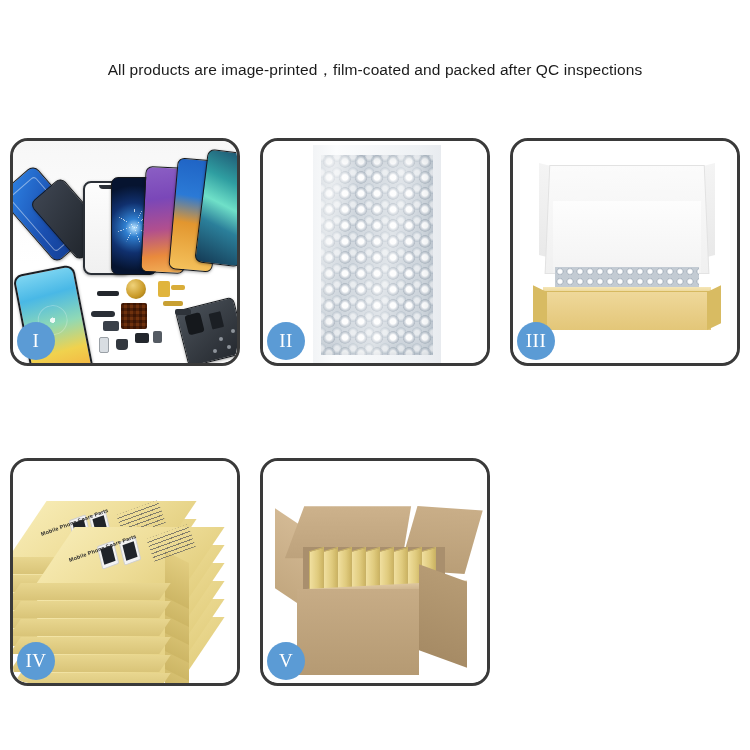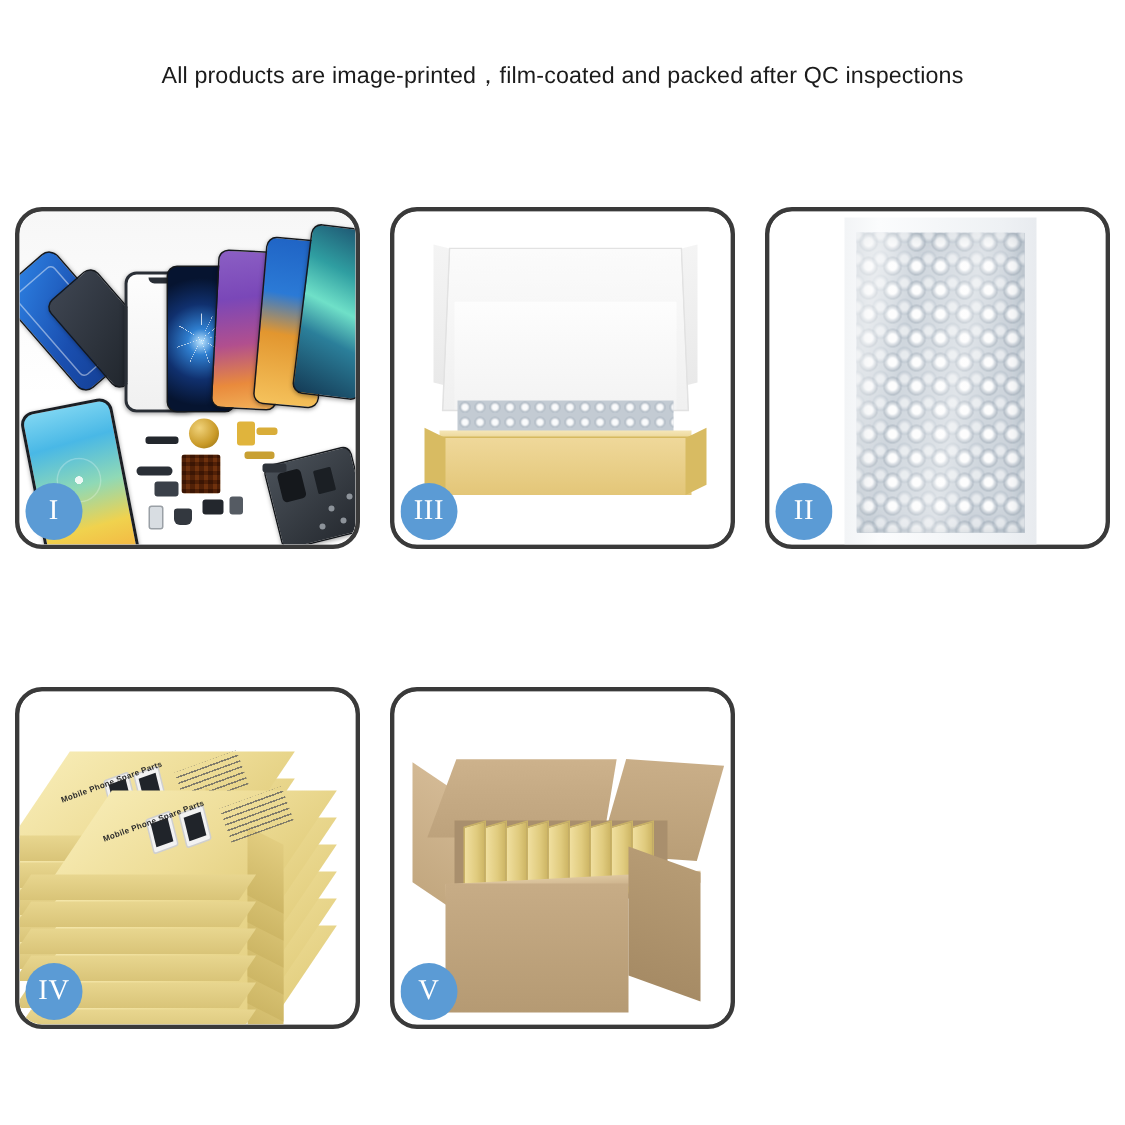--- a/index.html
+++ b/index.html
@@ -12,21 +12,21 @@
   .page{position:relative;width:750px;height:750px;}
 
   
   .header{padding-top:36px;text-align:center;}
   .title{
     font-size:35px;font-weight:400;color:#111111;
     letter-spacing:1.6px;line-height:42px;white-space:nowrap;
   }
   .subtitle{
     font-size:15.5px;font-weight:400;color:#1b1b1b;
-    letter-spacing:.1px;margin-top:4px;white-space:nowrap;
+    letter-spacing:.1px;margin-top:24px;white-space:nowrap;
   }
 
   
   .grid{
     position:absolute;left:10px;top:138px;
     width:730px;height:552px;
     display:grid;
     grid-template-columns:repeat(3,230px);
     grid-template-rows:repeat(2,228px);
     column-gap:20px;row-gap:92px;
@@ -393,40 +393,40 @@
         <div class="part pt13"></div>
         <div class="screw sc1"></div>
         <div class="screw sc2"></div>
         <div class="screw sc3"></div>
         <div class="screw sc4"></div>
       </div>
       <div class="badge">I</div>
     </div>
 
     <div class="panel">
+      <div class="stage p2">
+        <div class="bw-outer"></div>
+        <div class="bw"></div>
+        <div class="bw2"></div>
+        <div class="bw-sheen"></div>
+      </div>
+      <div class="badge">II</div>
+    </div>
+
+    <div class="panel">
       <div class="stage p3">
         <div class="m-lid-flapL"></div>
         <div class="m-lid-flapR"></div>
         <div class="m-lid"></div>
         <div class="m-inner"></div>
         <div class="m-bubble"></div>
         <div class="m-rim"></div>
         <div class="m-front"></div>
       </div>
       <div class="badge">III</div>
-    </div>
-
-    <div class="panel">
-      <div class="stage p2">
-        <div class="bw-outer"></div>
-        <div class="bw"></div>
-        <div class="bw2"></div>
-        <div class="bw-sheen"></div>
-      </div>
-      <div class="badge">II</div>
     </div>
 
     <div class="panel">
       <div class="stage p4">
         <div class="ybox stack-b5">
             <div class="top"></div>
             <div class="side"></div>
             <div class="front"></div>
           </div>
         <div class="ybox stack-b4">

